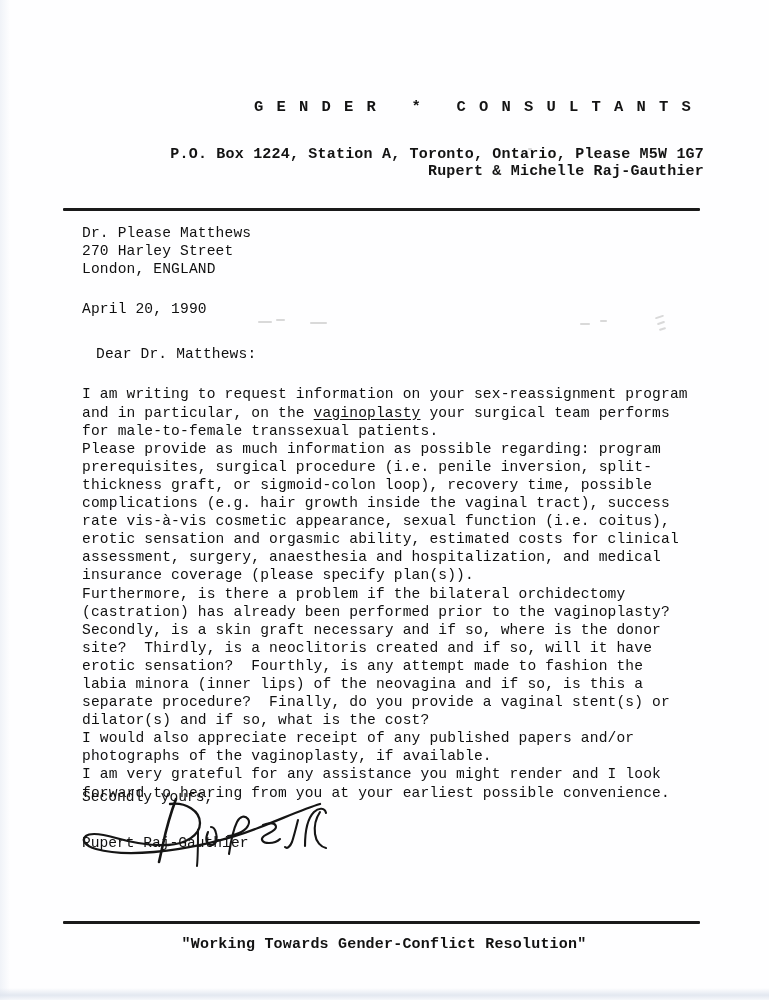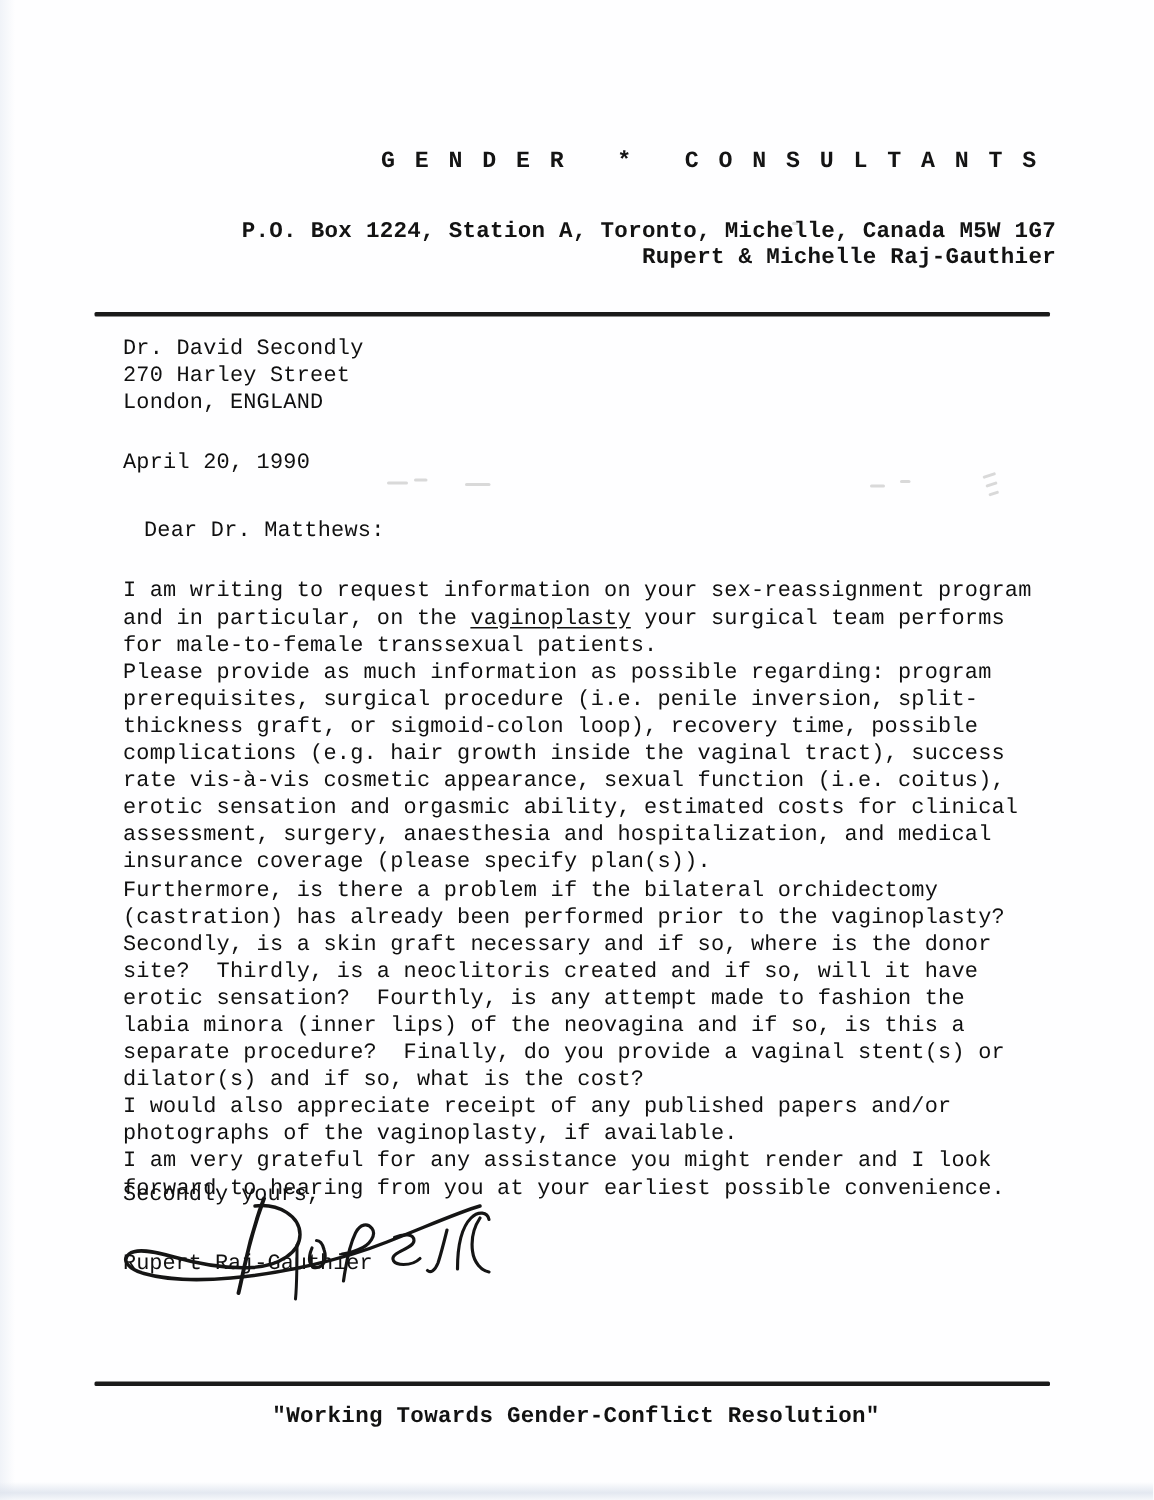--- a/index.html
+++ b/index.html
@@ -164,29 +164,29 @@
     white-space: nowrap;
   }
 </style>
 </head>
 <body>
 
 <div class="page">
 
   <div class="letterhead">
     <div class="lh-company">GENDER * CONSULTANTS</div>
-    <div class="lh-address">P.O. Box 1224, Station A, Toronto, Michelle, Canada M5W 1G7</div>
+    <div class="lh-address">P.O. Box 1224, Station A, Toronto, Ontario, Please M5W 1G7</div>
     <div class="lh-names">Rupert &amp; Michelle Raj-Gauthier</div>
   </div>
 
   <div class="rule rule-top"></div>
 
   <div class="body-block">
 
-    <div class="addr-line">Dr. David Secondly</div>
+    <div class="addr-line">Dr. Please Matthews</div>
     <div class="addr-line">270 Harley Street</div>
     <div class="addr-line">London, ENGLAND</div>
 
     <div class="gap-md"></div>
 
     <div class="addr-line">April 20, 1990</div>
 
     <div class="gap-lg"></div>
 
     <div class="salutation">Dear Dr. Matthews:</div>

